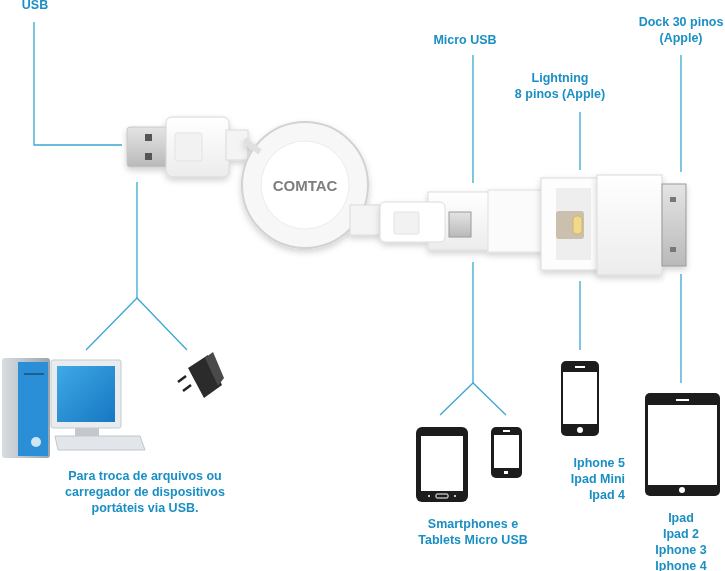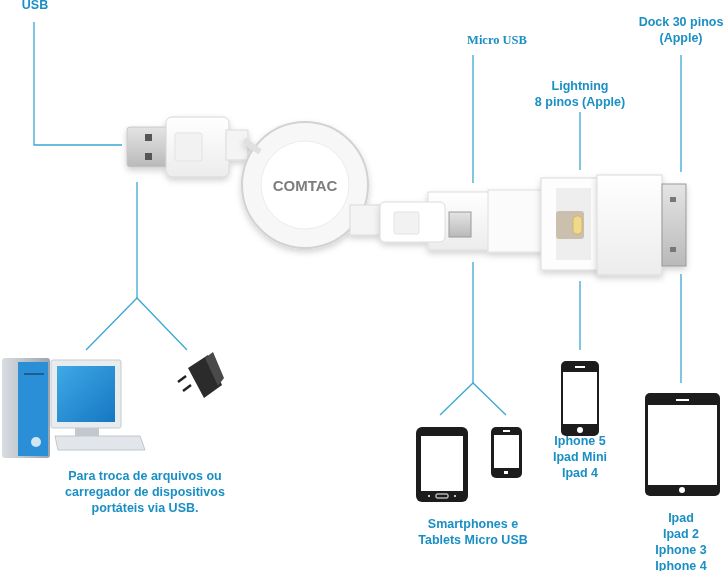--- a/index.html
+++ b/index.html
@@ -130,30 +130,30 @@
 
   <g>
     <rect x="645" y="393" width="75" height="103" rx="5" fill="#1c1c1c"></rect>
     <rect x="648" y="405" width="69" height="80" fill="#ffffff"></rect>
     <rect x="676" y="399" width="13" height="2" fill="#fff"></rect>
     <circle cx="682" cy="490" r="3" fill="#fff"></circle>
   </g>
 </svg>
 
 <div class="lbl" style="left:7px; top:-3px; width:56px;">USB</div>
-<div class="lbl" style="left:449px; top:32px; width:96px;font-family:Liberation Serif, serif;">Micro USB</div>
-<div class="lbl" style="left:520px; top:70px; width:120px;margin-top:8px;">Lightning
+<div class="lbl" style="left:417px; top:32px; width:96px;">Micro USB</div>
+<div class="lbl" style="left:500px; top:70px; width:120px;">Lightning
 8 pinos (Apple)</div>
 <div class="lbl" style="left:625px; top:14px; width:112px;">Dock 30 pinos
 (Apple)</div>
 
 <div class="lbl" style="left:45px; top:468px; width:200px;">Para troca de arquivos ou
 carregador de dispositivos
 portáteis via USB.</div>
 <div class="lbl" style="left:405px; top:508px; width:136px;margin-top:8px;">Smartphones e
 Tablets Micro USB</div>
-<div class="lbl" style="left:535px; top:433px; width:90px;">Iphone 5
+<div class="lbl" style="left:535px; top:455px; width:90px;text-align:right;">Iphone 5
 Ipad Mini
 Ipad 4</div>
 <div class="lbl" style="left:636px; top:510px; width:90px;">Ipad
 Ipad 2
 Iphone 3
 Iphone 4</div>
 
 </body></html>

